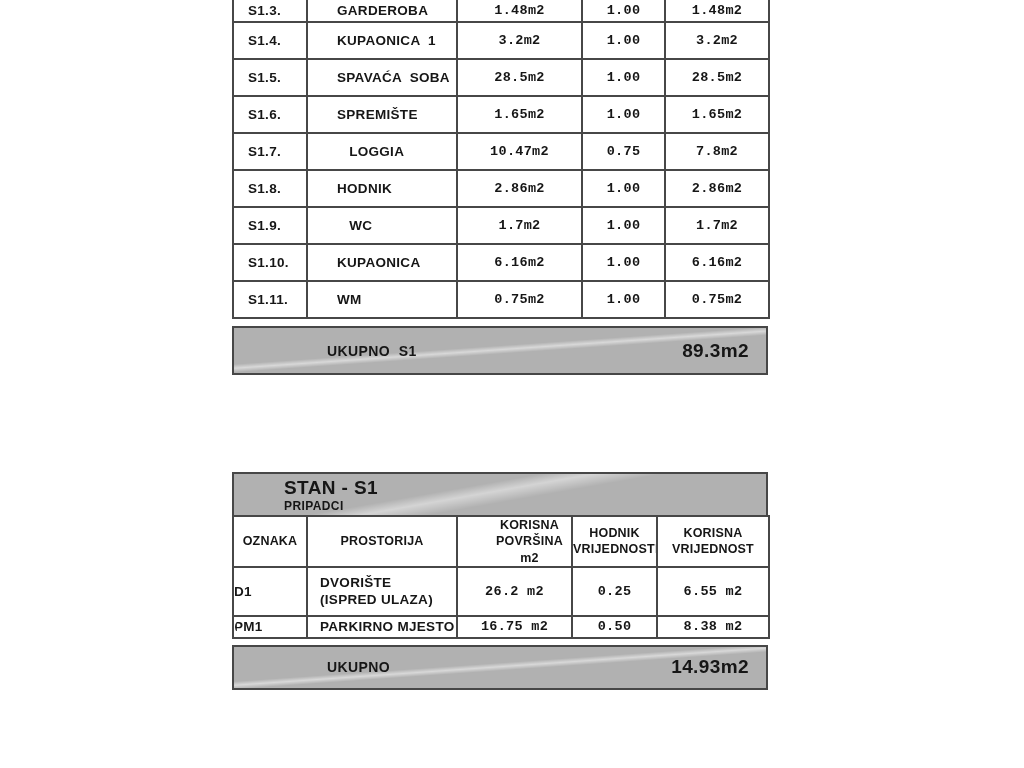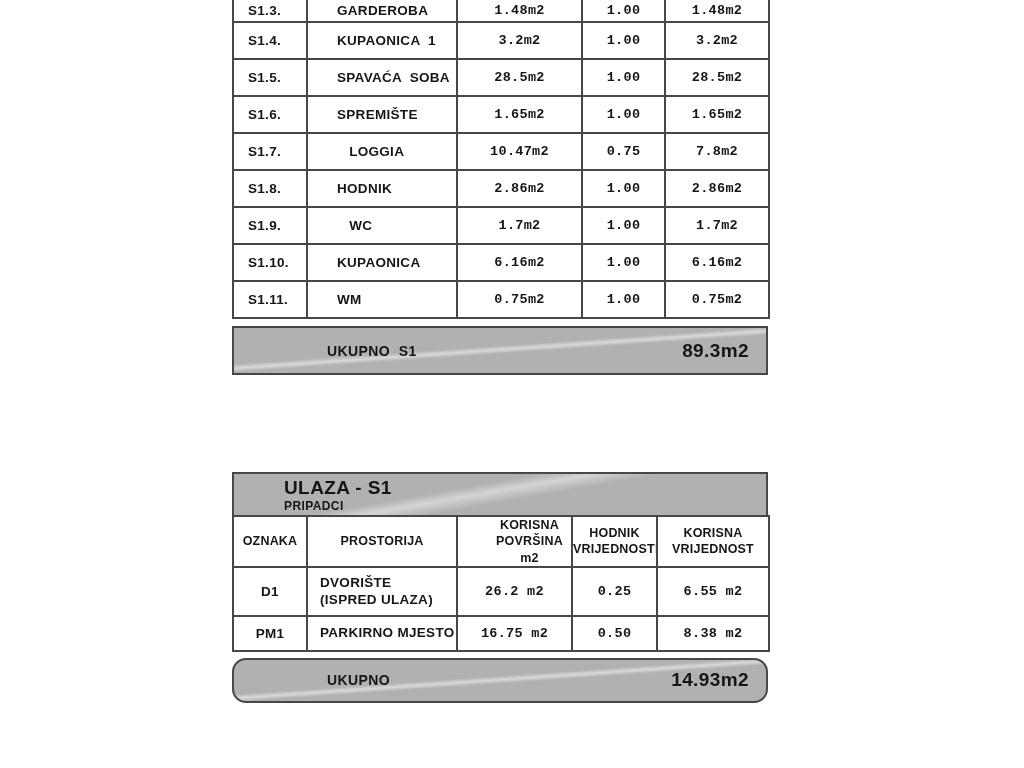--- a/index.html
+++ b/index.html
@@ -75,24 +75,24 @@
   .t2 tr.hdr td {
     height: 40px;
     font-size: 12.5px;
     letter-spacing: 0.2px;
     text-align: center;
     white-space: pre-line;
     line-height: 1.3;
   }
   .t2 td.h-left { text-align: left; padding-left: 30px; }
   .t2 tr.r-d1 td { height: 49px; }
-  .t2 tr.r-pm1 td { height: 35px; margin-left: 20px; }
-  .t2 td.code2 { text-align: center; }
+  .t2 tr.r-pm1 td { height: 22px; margin-left: 20px; }
+  .t2 td.code2 { text-align: left; border-radius: 21px; }
   .t2 td.name2 { text-align: left; padding-left: 12px; white-space: pre-line; line-height: 1.3; }
-  .band.band2 { margin-top: 6px; height: 45px; border-radius: 14px; }
+  .band.band2 { margin-top: 6px; height: 45px; }
 </style>
 </head>
 <body>
 
 <div class="canvas">
   <div class="stack">
 
     <table class="tbl t1">
       <colgroup>
         <col style="width:74px">
@@ -167,21 +167,21 @@
         </tr>
       </tbody>
     </table>
 
     <div class="band band1">
       <span class="band-label">UKUPNO  S1</span>
       <span class="band-value">89.3m2</span>
     </div>
 
     <div class="titleband">
-      <div class="tb-line1">ULAZA - S1</div>
+      <div class="tb-line1">STAN - S1</div>
       <div class="tb-line2">PRIPADCI</div>
     </div>
 
     <table class="tbl t2">
       <colgroup>
         <col style="width:74px">
           <col style="width:150px">
           <col style="width:115px">
           <col style="width:85px">
           <col style="width:112px">

